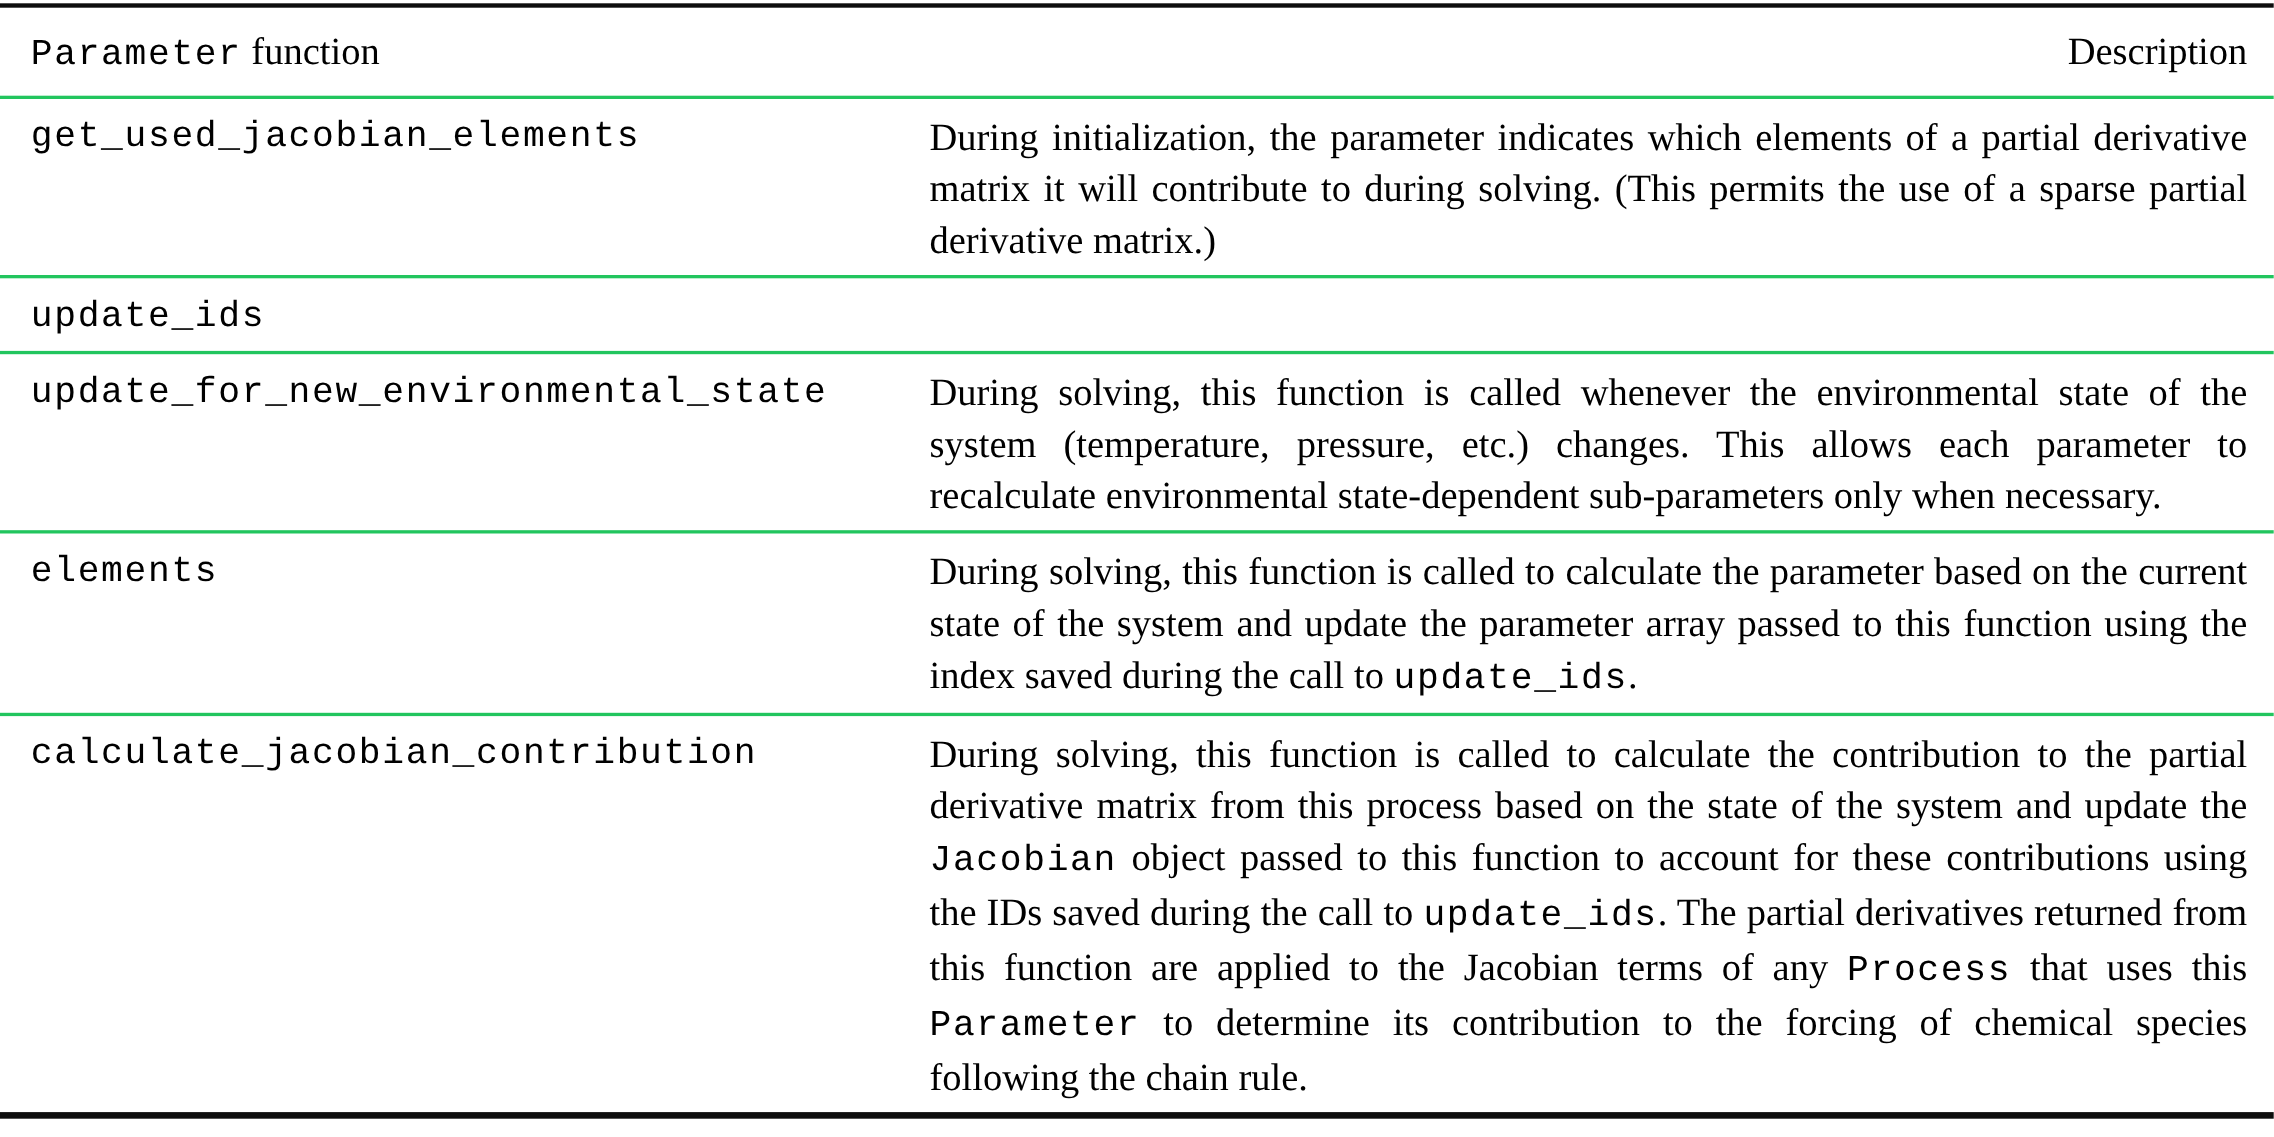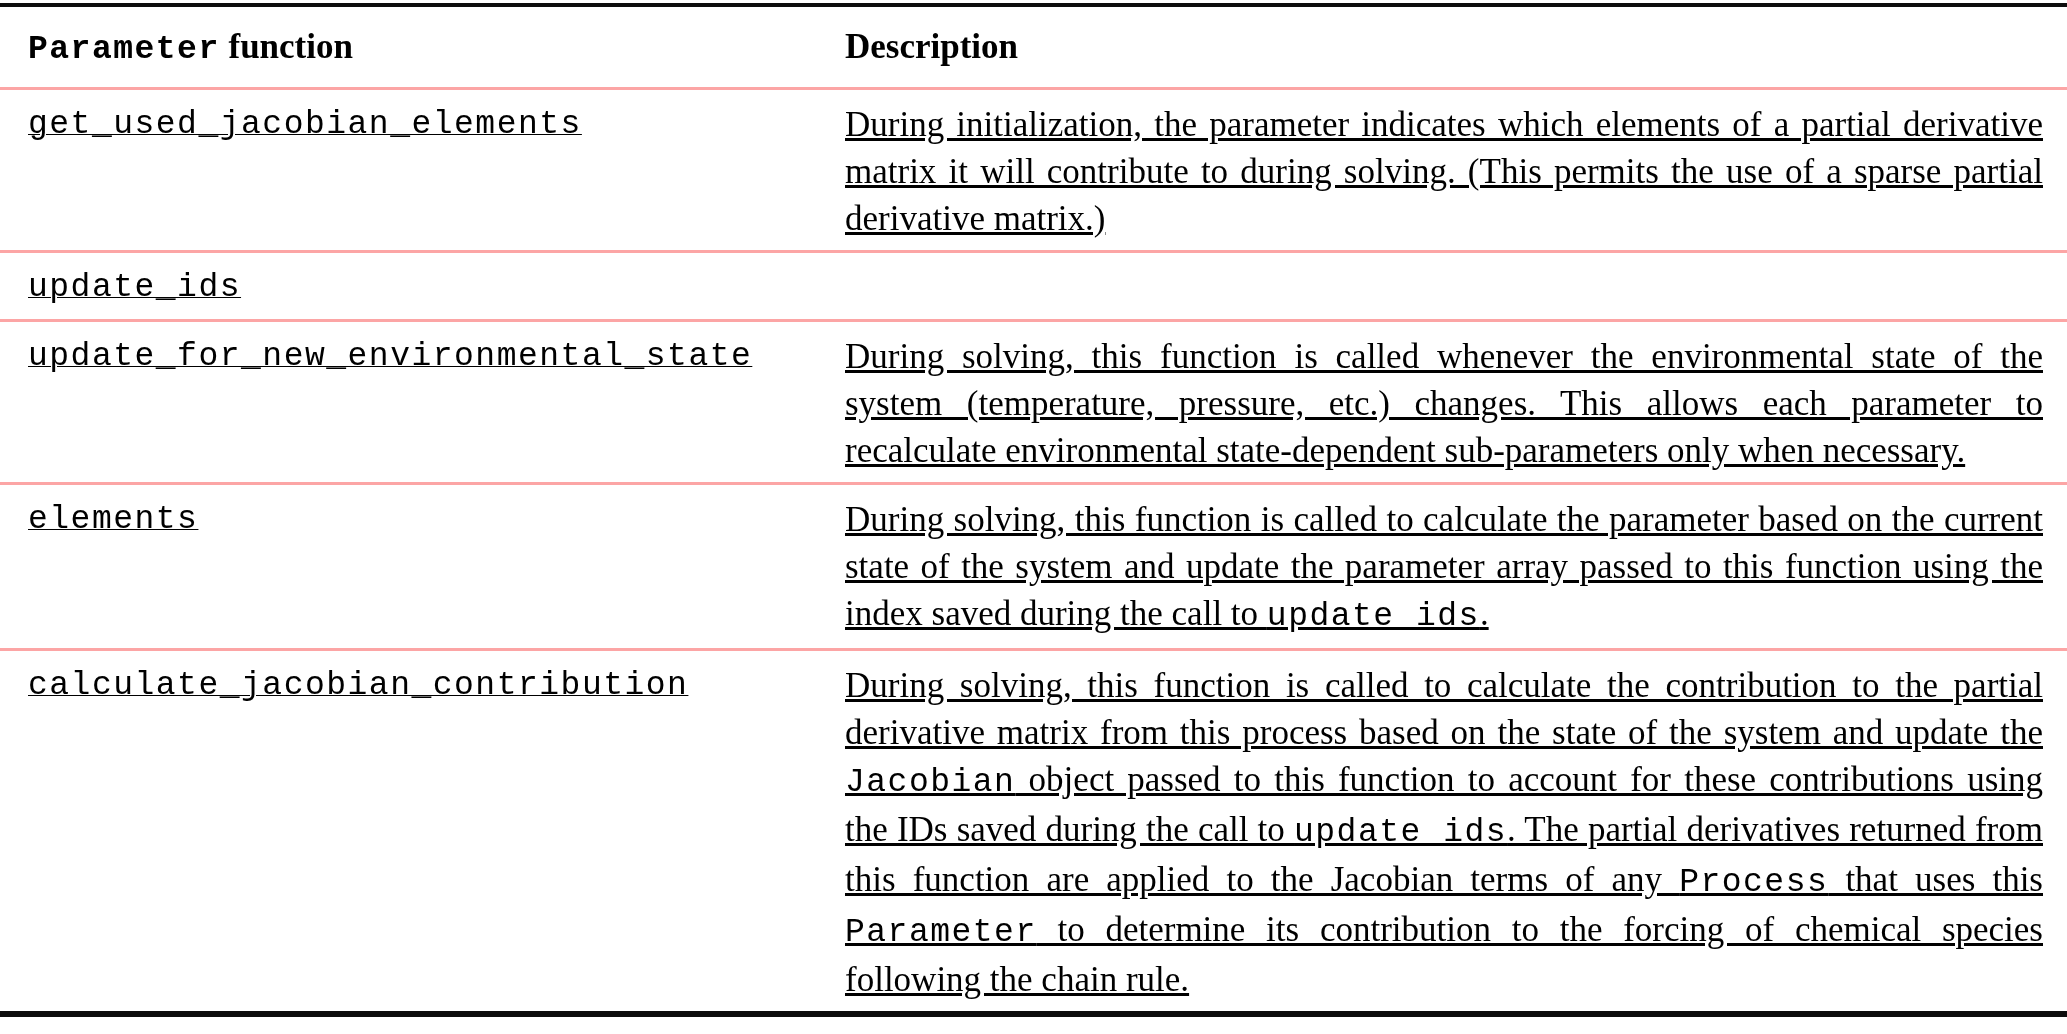--- a/index.html
+++ b/index.html
@@ -21,36 +21,35 @@
     width: 2067px;
     border-top: 4px solid #0d0d0d;
     border-bottom: 6px solid #0d0d0d;
   }
   .row {
     display: grid;
     grid-template-columns: 845px 1fr;
     align-items: start;
   }
   .body-row {
-    border-top: 3px solid #fca5a5;
-    text-decoration: underline;
+    border-top: 3px solid #22c55e;
   }
   .cell {
     box-sizing: border-box;
   }
   .c1 {
     padding: 11px 10px 8px 28px;
   }
   .c2 {
     padding: 11px 24px 8px 0;
+    text-align: right;
   }
   .head-row .c1, .head-row .c2 {
     padding-top: 16px;
     padding-bottom: 14px;
-    font-weight: bold;
   }
   .serif {
     font-family: "Liberation Serif", serif;
     font-size: 35px;
     line-height: 47px;
   }
   .code {
     font-family: "Liberation Mono", "DejaVu Sans Mono", monospace;
     font-size: 33px;
     letter-spacing: 1.5px;

